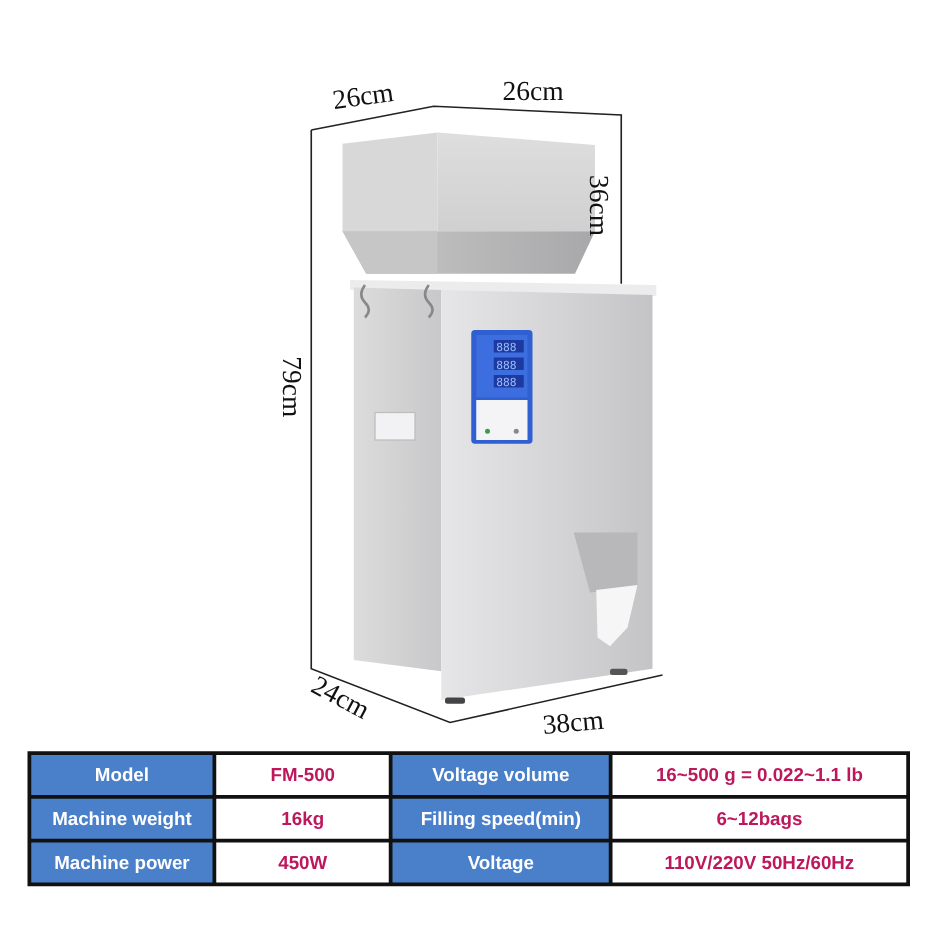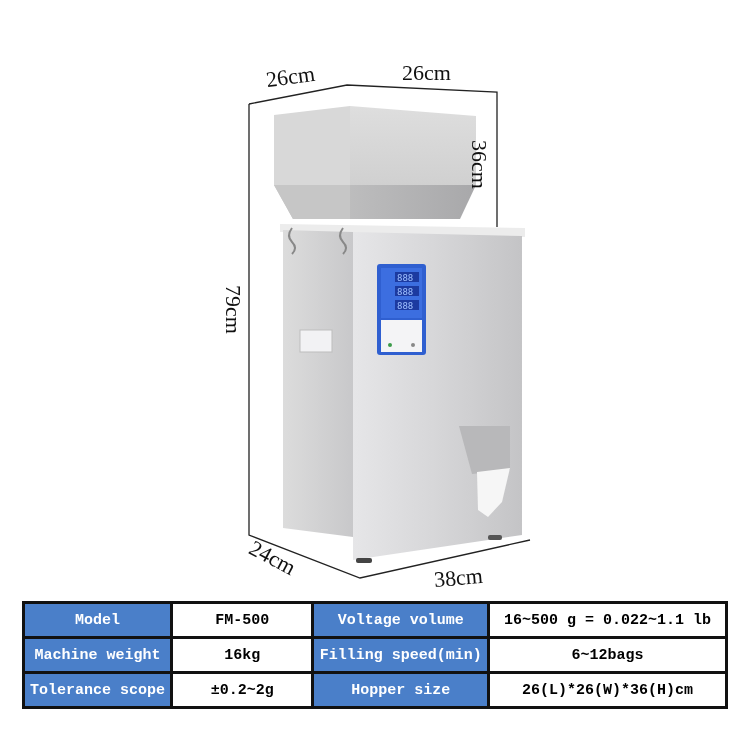--- a/index.html
+++ b/index.html
@@ -1,23 +1,23 @@
 <!DOCTYPE html>
 <html><head>
   <meta charset="utf-8">
   <style>
     html, body { margin: 0; padding: 0; background: #ffffff; }
     body { width: 750px; height: 750px; position: relative; overflow: hidden; font-family: "Liberation Sans", sans-serif; }
     .stage { position: absolute; left: 0; top: 0; width: 750px; height: 590px; }
     .dim-label { position: absolute; font-family: "Liberation Serif", "DejaVu Serif", serif; font-size: 22px; color: #111; white-space: nowrap; }
     .table-wrap { position: absolute; left: 22px; top: 601px; width: 706px; height: 108px; background: #111; }
     table.spec { border-collapse: separate; border-spacing: 3px; width: 100%; height: 100%; table-layout: fixed; }
-    table.spec td { height: 22px; padding: 0; text-align: center; font-weight: bold; font-size: 15px; white-space: nowrap; overflow: hidden; font-family: Liberation Mono, monospace; }
+    table.spec td { height: 22px; padding: 0; text-align: center; font-weight: bold; font-size: 15px; white-space: nowrap; overflow: hidden; }
     td.k { background: #4a7fc9; color: #ffffff; }
-    td.v { background: #ffffff; color: #000000; }
+    td.v { background: #ffffff; color: #be185d; }
   </style>
 </head>
 <body>
 
 <div class="stage">
   <svg width="750" height="590" viewBox="0 0 750 590">
     <defs>
       <linearGradient id="front" x1="0" x2="1" y1="0" y2="0">
         <stop offset="0" stop-color="#e6e6e8"></stop>
         <stop offset="0.5" stop-color="#d6d6d8"></stop>
@@ -106,20 +106,20 @@
       <td class="k">Voltage volume</td>
       <td class="v">16~500 g = 0.022~1.1 lb</td>
     </tr>
     <tr>
       <td class="k">Machine weight</td>
       <td class="v">16kg</td>
       <td class="k">Filling speed(min)</td>
       <td class="v">6~12bags</td>
     </tr>
     <tr>
-      <td class="k">Tolerance scope</td>
-      <td class="v">±0.2~2g</td>
-      <td class="k">Hopper size</td>
-      <td class="v">26(L)*26(W)*36(H)cm</td>
+      <td class="k">Machine power</td>
+      <td class="v">450W</td>
+      <td class="k">Voltage</td>
+      <td class="v">110V/220V 50Hz/60Hz</td>
     </tr>
   </tbody>
     </table>
 </div>
 
 </body></html>

